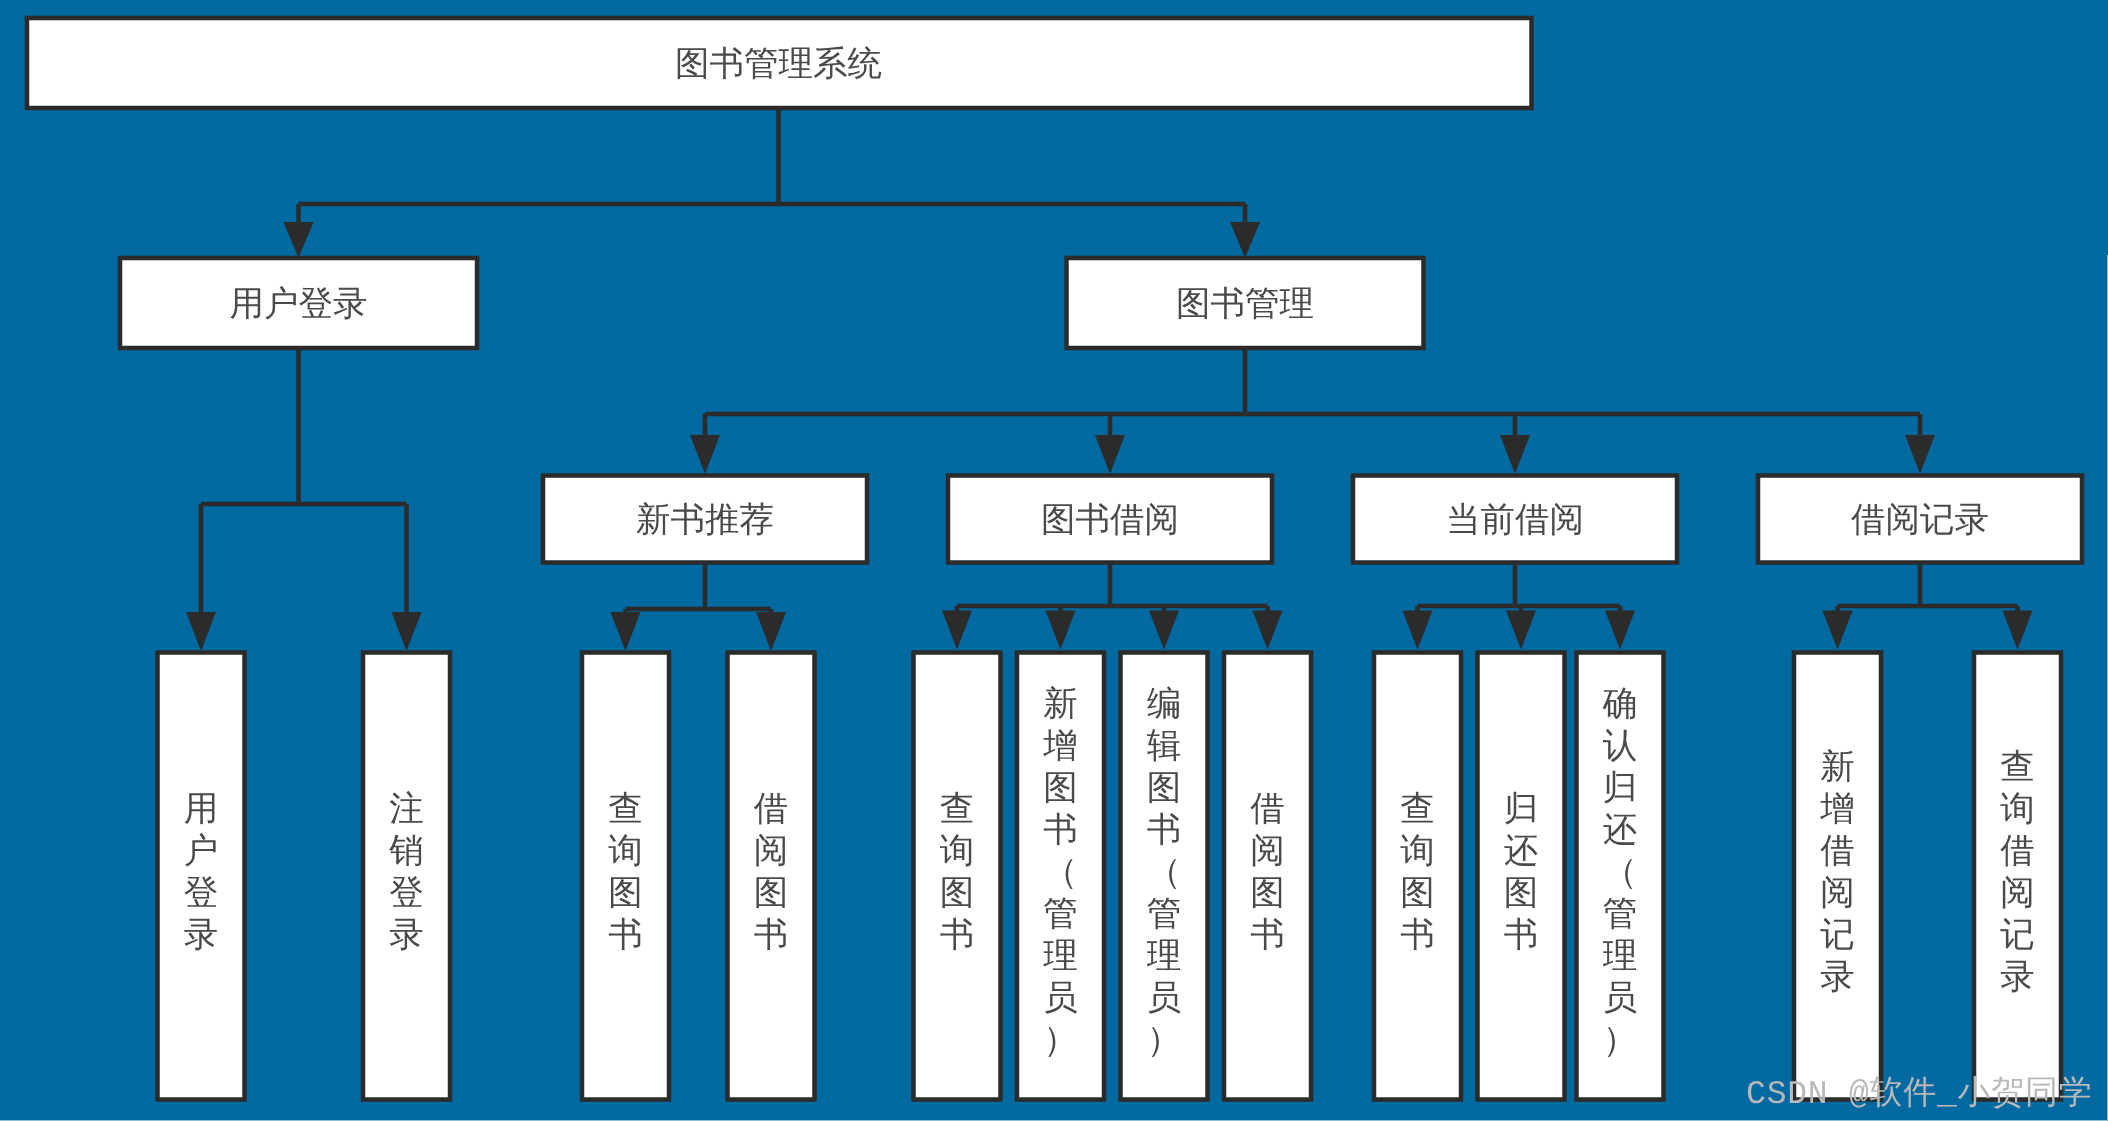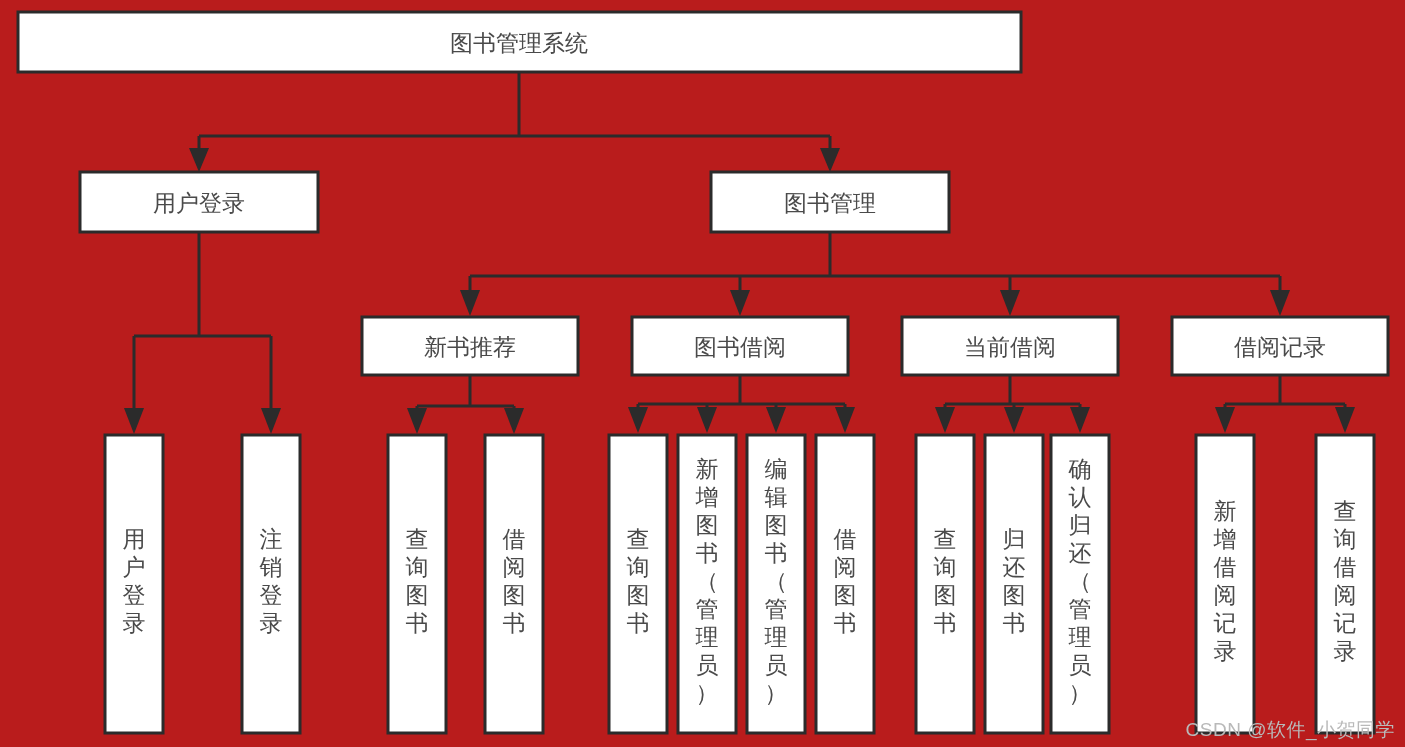--- a/index.html
+++ b/index.html
@@ -4,21 +4,21 @@
 <style>
   html, body {
     margin: 0;
     padding: 0;
     background: #ffffff;
   }
   #canvas-wrap {
     position: relative;
     width: 1405px;
     height: 747px;
-    background: #b91c1c;
+    background: #0369a1;
     font-family: "DejaVu Sans", "Liberation Sans", sans-serif;
     overflow: hidden;
   }
   svg#diagram {
     position: absolute;
     left: 0;
     top: 0;
     width: 1405px;
     height: 747px;
   }
@@ -47,22 +47,22 @@
     fill: #4a4a4a;
     font-family: "DejaVu Sans", "Liberation Sans", sans-serif;
     font-size: 23px;
     text-anchor: middle;
   }
   .watermark {
     position: absolute;
     right: 10px;
     bottom: 4px;
     color: #b9b9b9;
-    font-family: Liberation Sans, sans-serif;
-    font-size: 19px;
+    font-family: Liberation Mono, monospace;
+    font-size: 22px;
     letter-spacing: 0.5px;
     white-space: nowrap;
     user-select: none;
   }
 </style>
 </head>
 <body>
 
 <div id="canvas-wrap">
 

